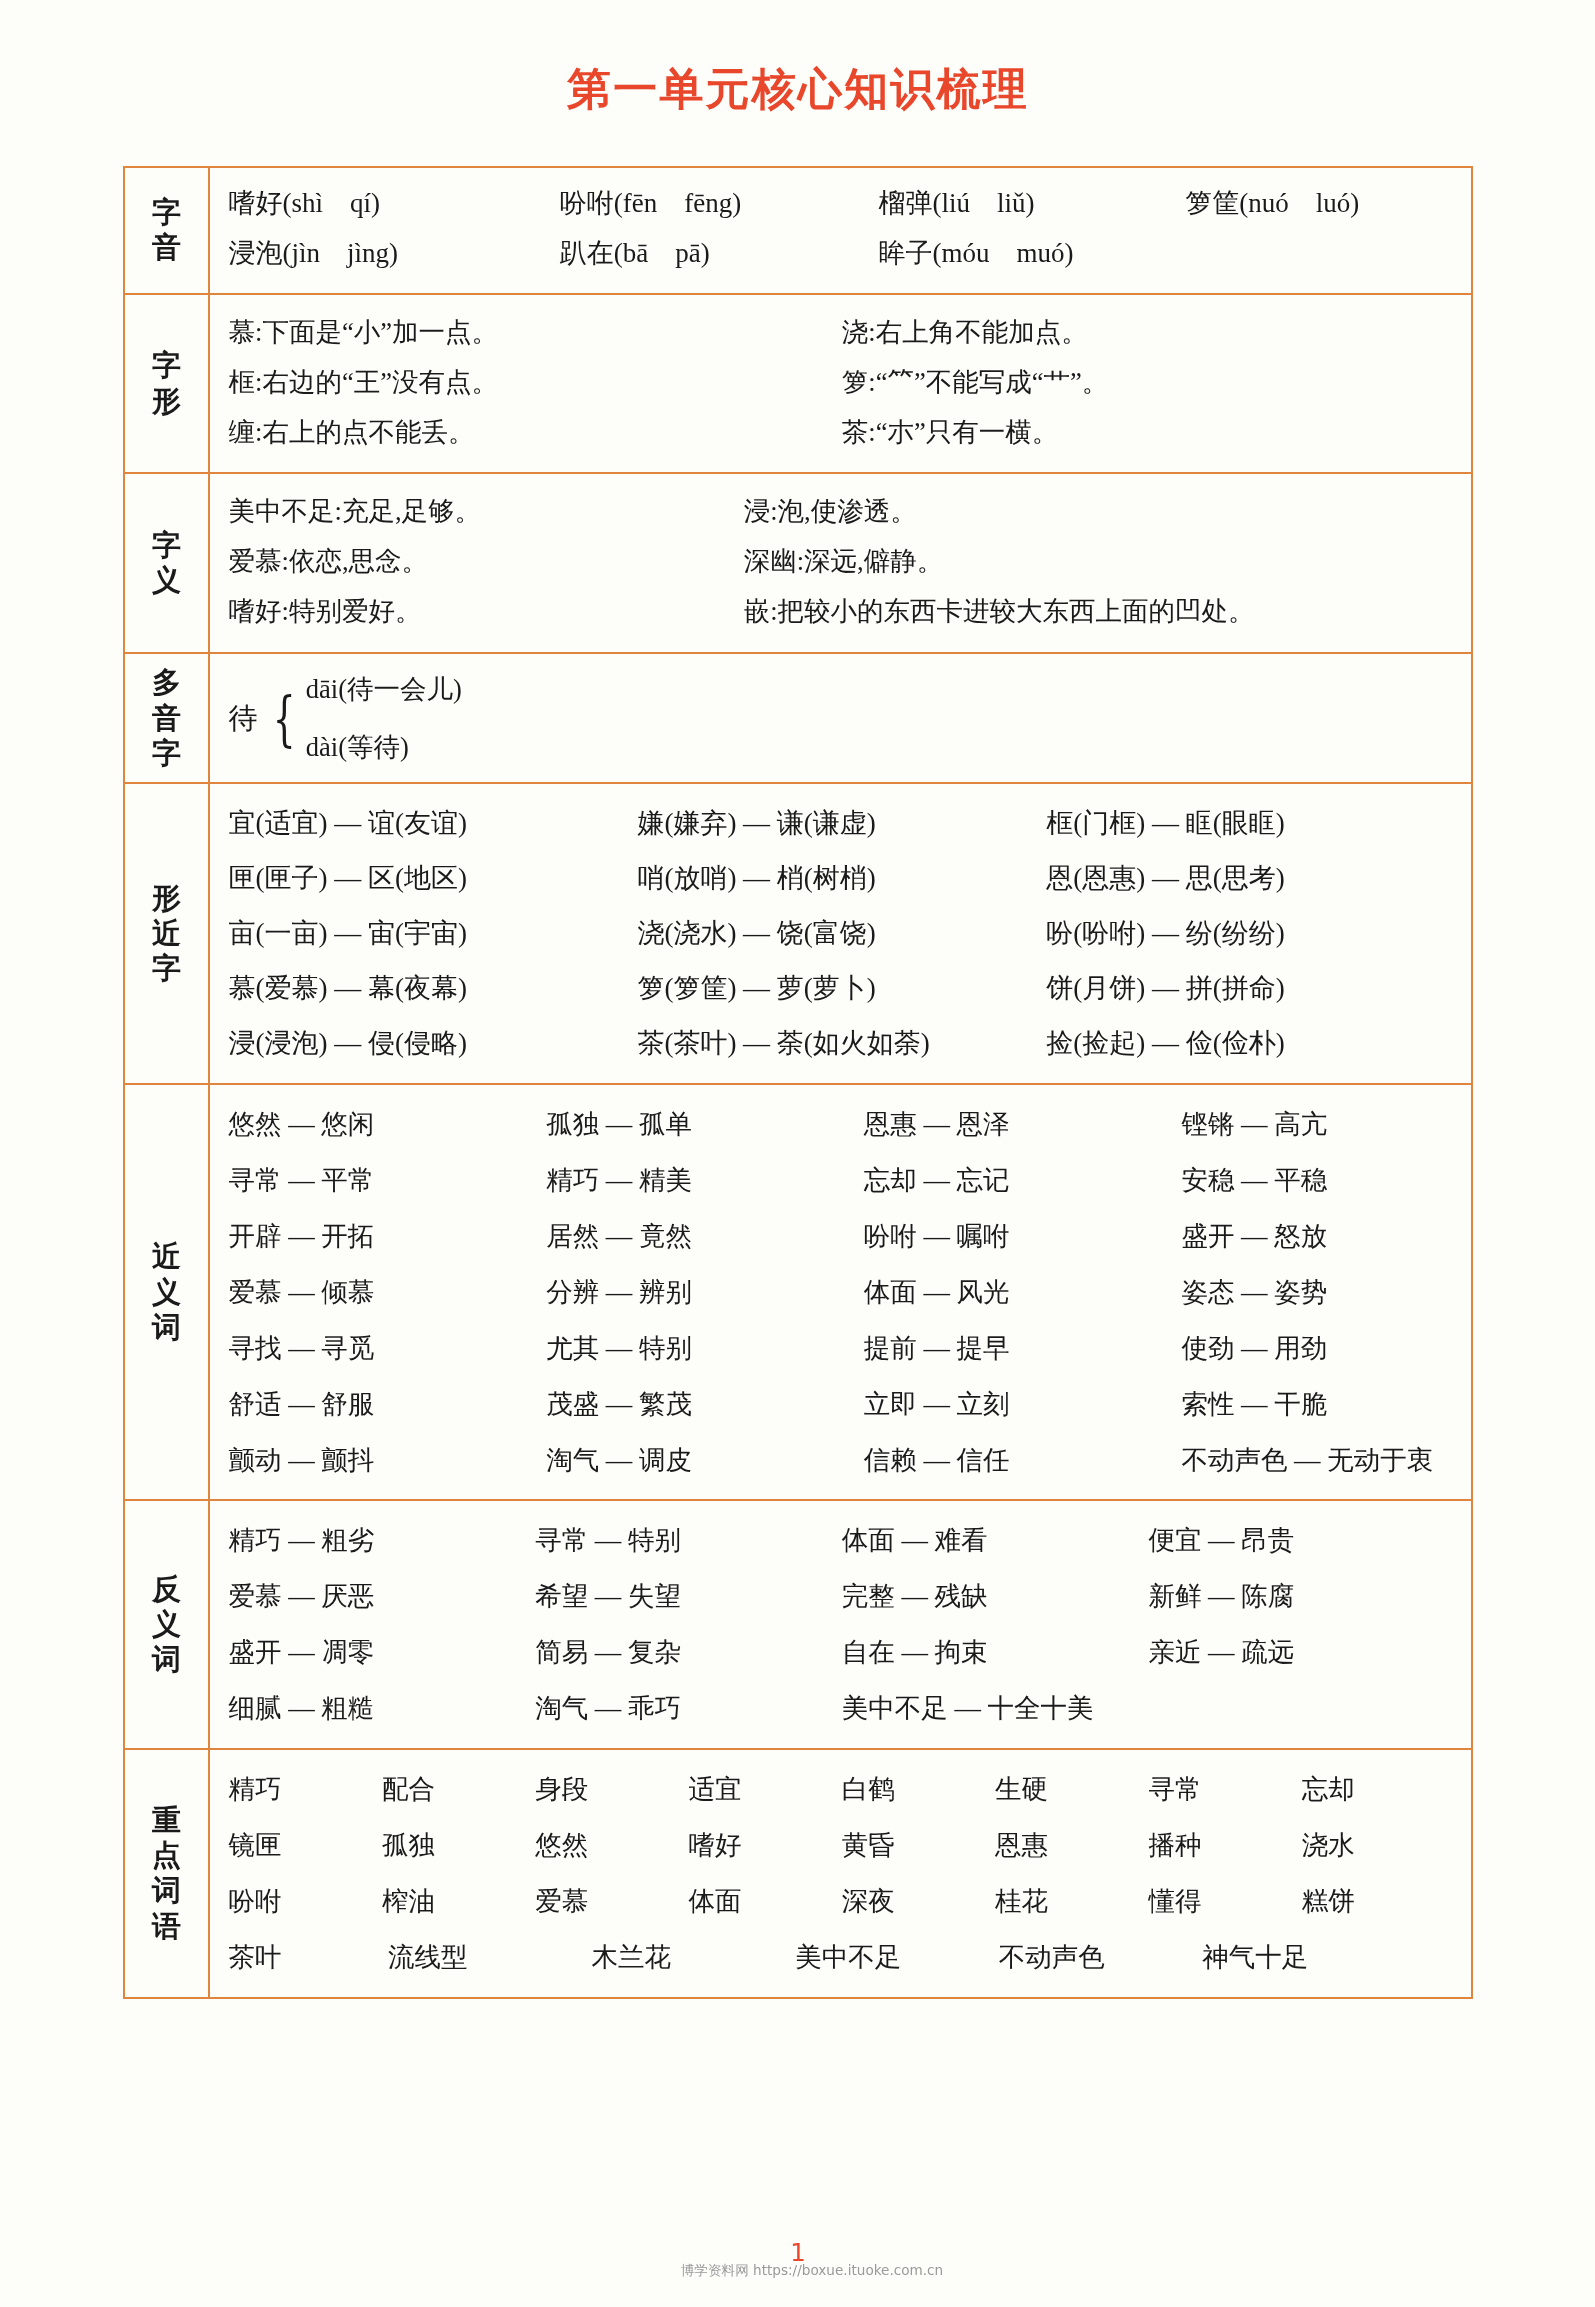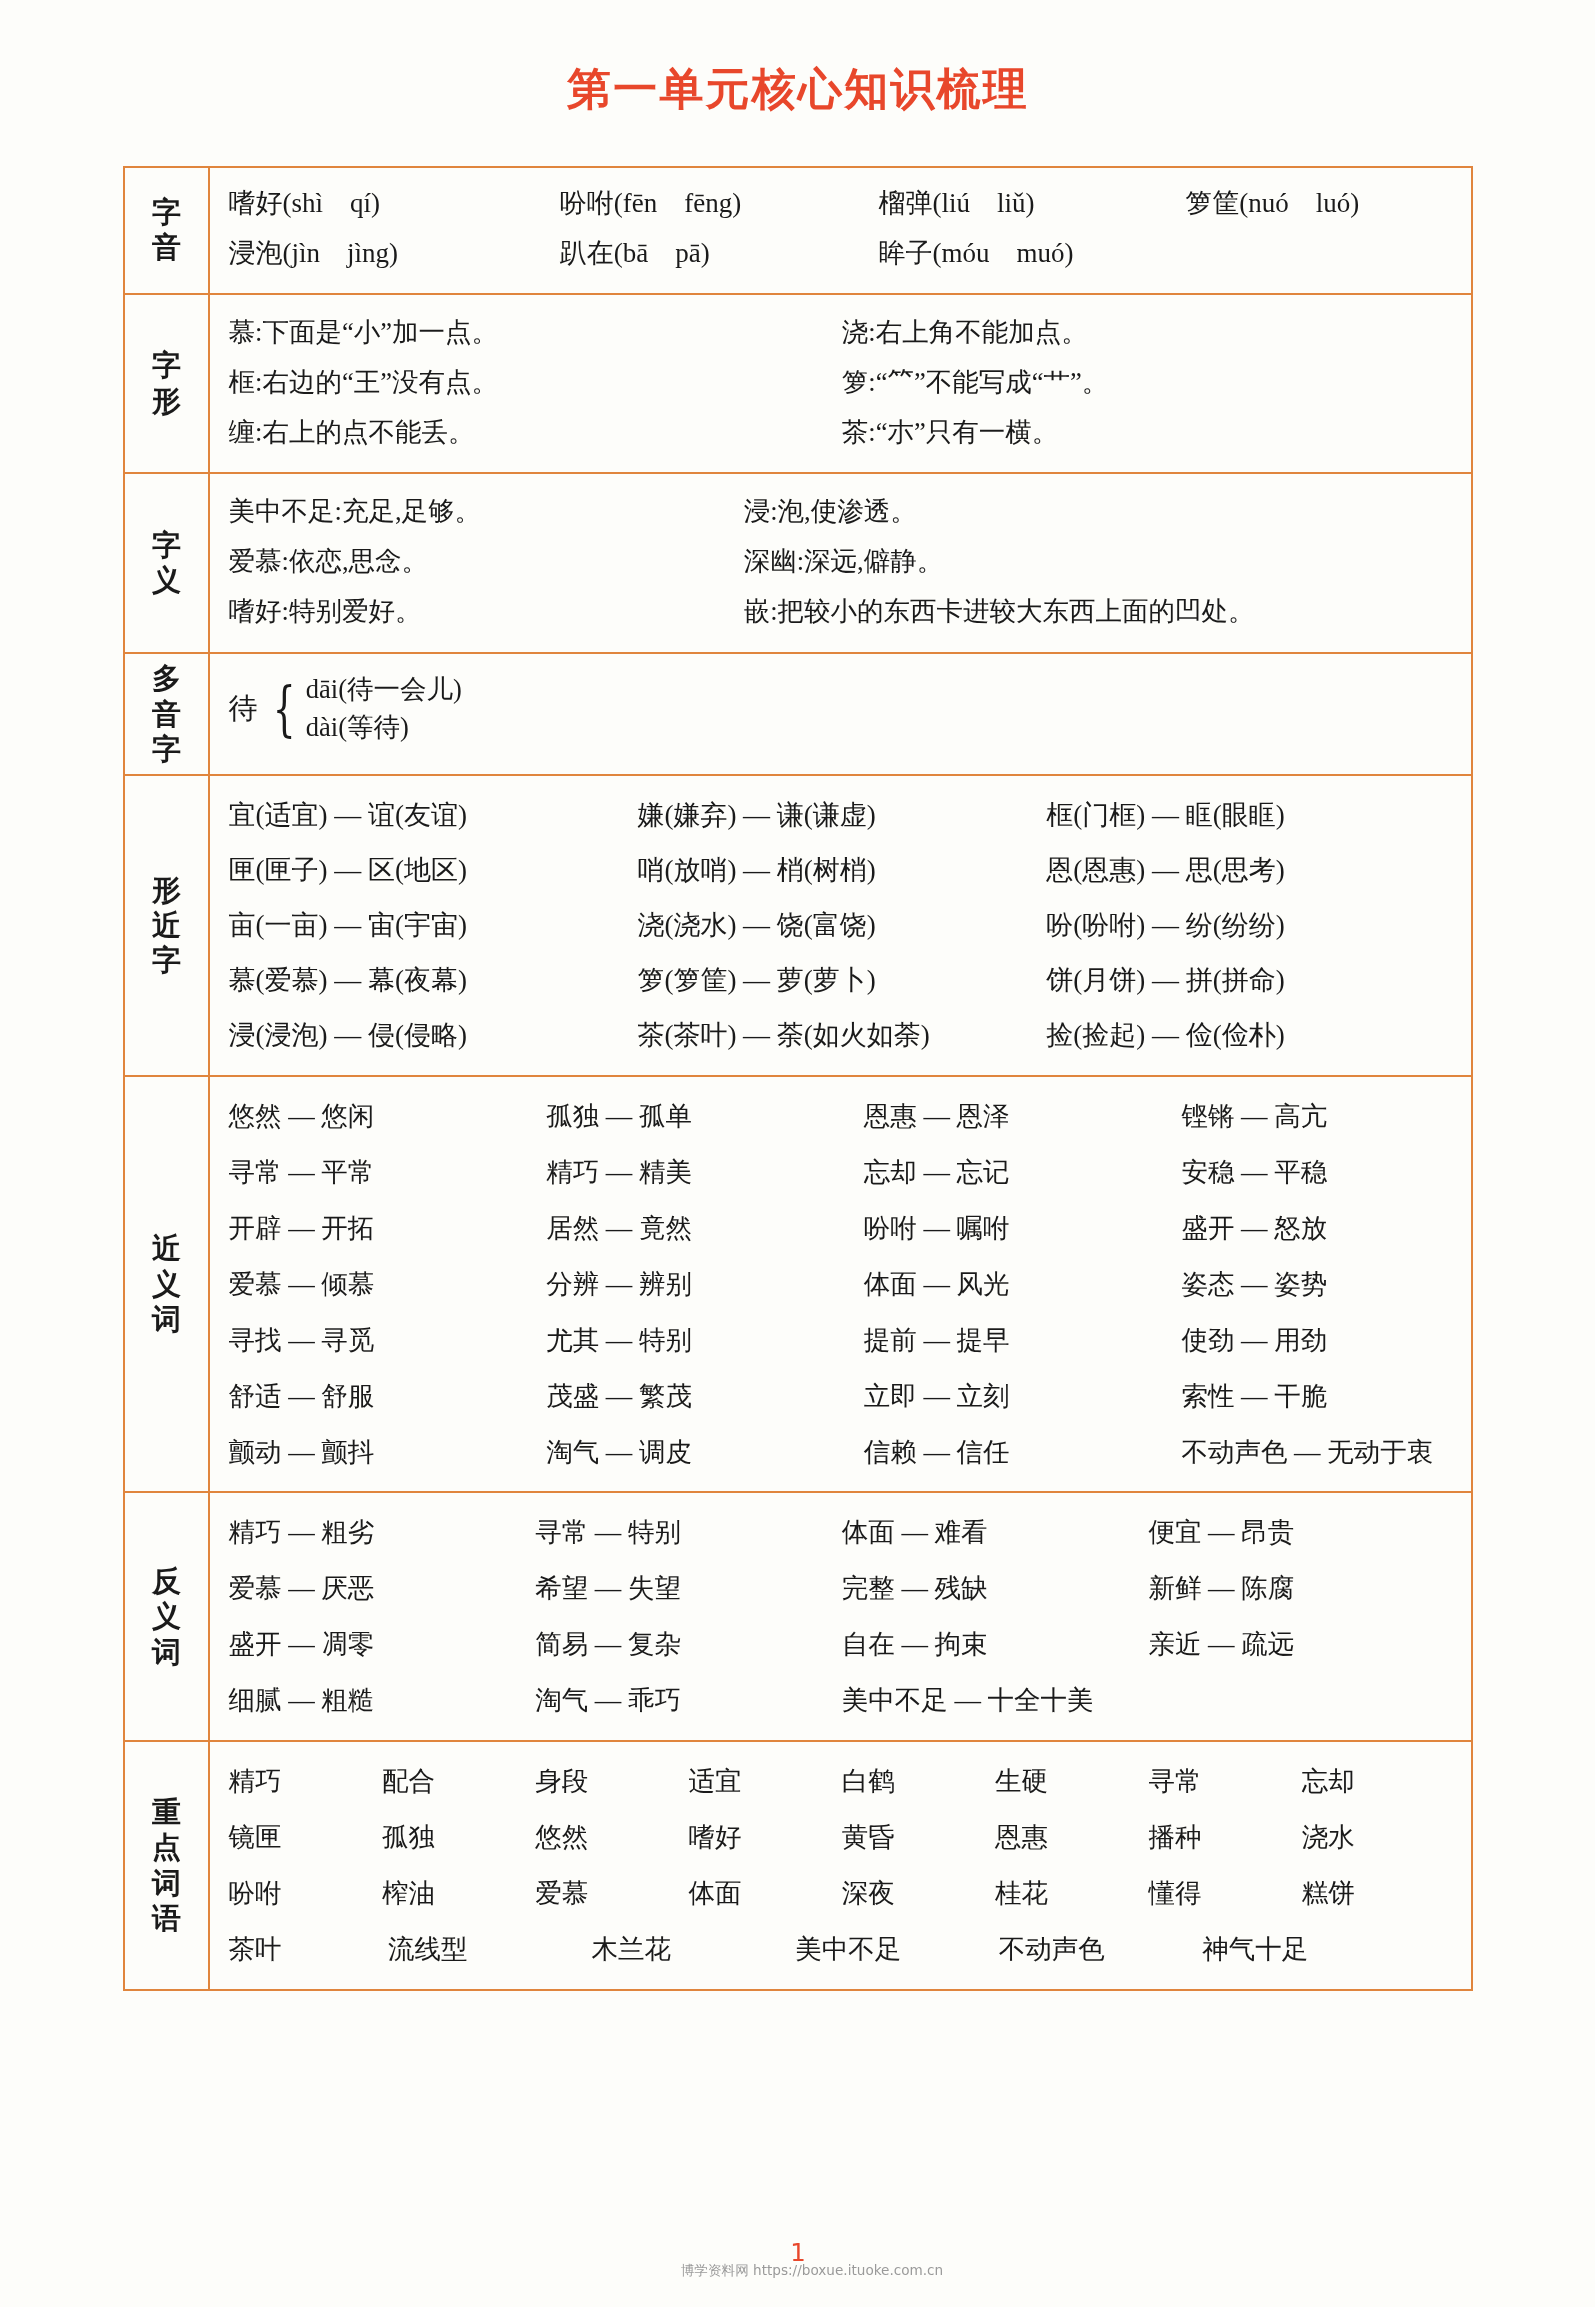--- a/index.html
+++ b/index.html
@@ -84,21 +84,21 @@
     margin-right: 7.2px;
   }
   .brace {
     font-size: 60px;
     line-height: 0.8;
     margin-right: 2.9px;
     font-family: "DejaVu Serif", serif;
     transform: scaleX(0.6);
     display: inline-block;
   }
-  .duoyin .pair { display: flex; flex-direction: column; font-size: 26.5px; line-height: 1.45; }
+  .duoyin .pair { display: flex; flex-direction: column; font-size: 26.5px; line-height: 1.45; gap: 20px; }
   .xjz-row { display: flex; width: 100%; }
   .xjz-row > div { width: 33.3333%; font-size: 27px; padding: 5.7px 0; box-sizing: border-box; }
 
   .jyc-row { display: flex; width: 100%; gap: 44px; }
   .jyc-row > div { width: 25%; font-size: 26.5px; padding: 6.5px 0; box-sizing: border-box; }
 
   .fyc-row { display: flex; width: 100%; }
   .fyc-row > div { width: 25%; font-size: 26.5px; padding: 6.5px 0; box-sizing: border-box; }
   .fyc-row > div.span2 { width: 50%; }
 

